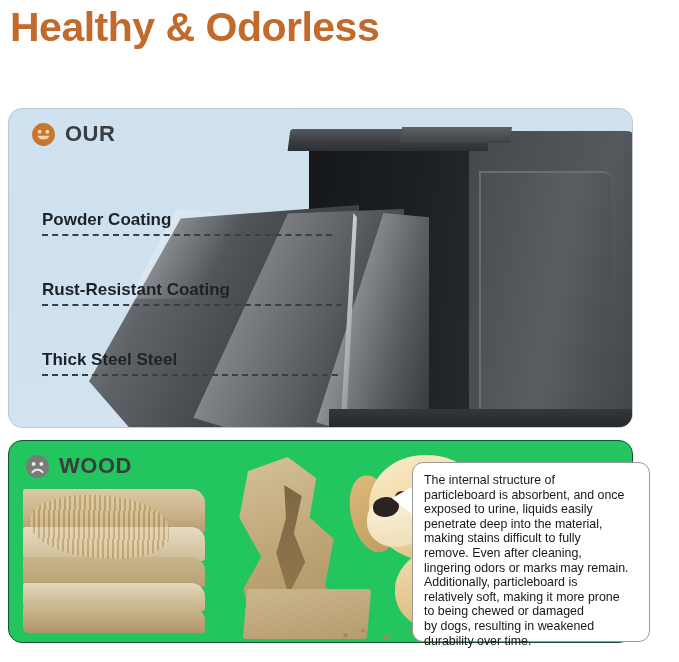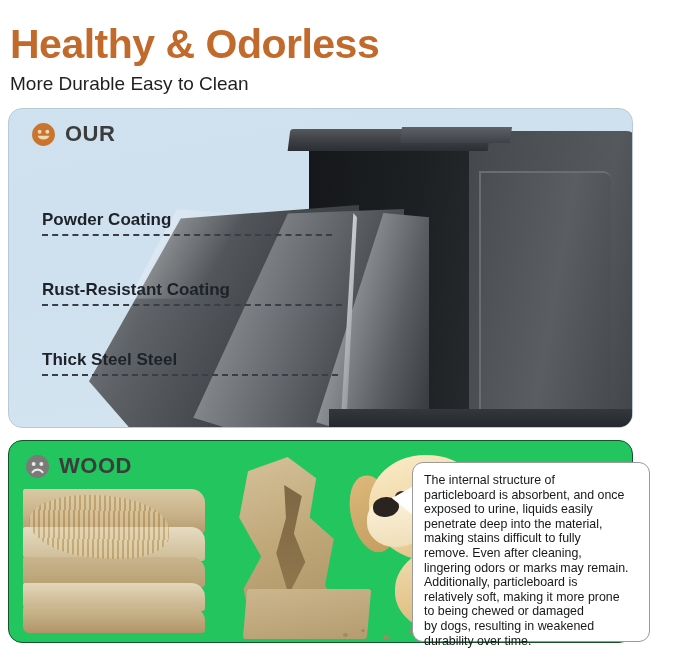--- a/index.html
+++ b/index.html
@@ -18,21 +18,20 @@
 
   
   #header { position: absolute; left: 10px; top: 2px; width: 660px; }
   #main-title {
     font-size: 41px;
     font-weight: bold;
     color: #c26a2c;
     letter-spacing: -0.5px;
     line-height: 50px;
     white-space: nowrap;
-    margin-top: 17px;
   }
   #subtitle {
     font-size: 19px;
     color: #1f1f1f;
     line-height: 28px;
     margin-top: 1px;
     white-space: nowrap;
   }
 
   
@@ -291,21 +290,20 @@
     background: #9a9a98;
     clip-path: polygon(100% 0%, 100% 100%, 0% 42%);
     z-index: -1;
   }
 </style>
 </head>
 <body>
 
 <div id="header">
   <div id="main-title">Healthy &amp; Odorless</div>
-  <div id="subtitle">More Durable Easy to Clean</div>
 </div>
 
 <div class="panel" id="panel-our">
 
   <div id="steel-art">
     <div class="crate-body"></div>
     <div class="crate-inner-panel"></div>
     <div class="crate-dark-face"></div>
     <div class="crate-top-rail"></div>
     <div class="crate-top-rail2"></div>

